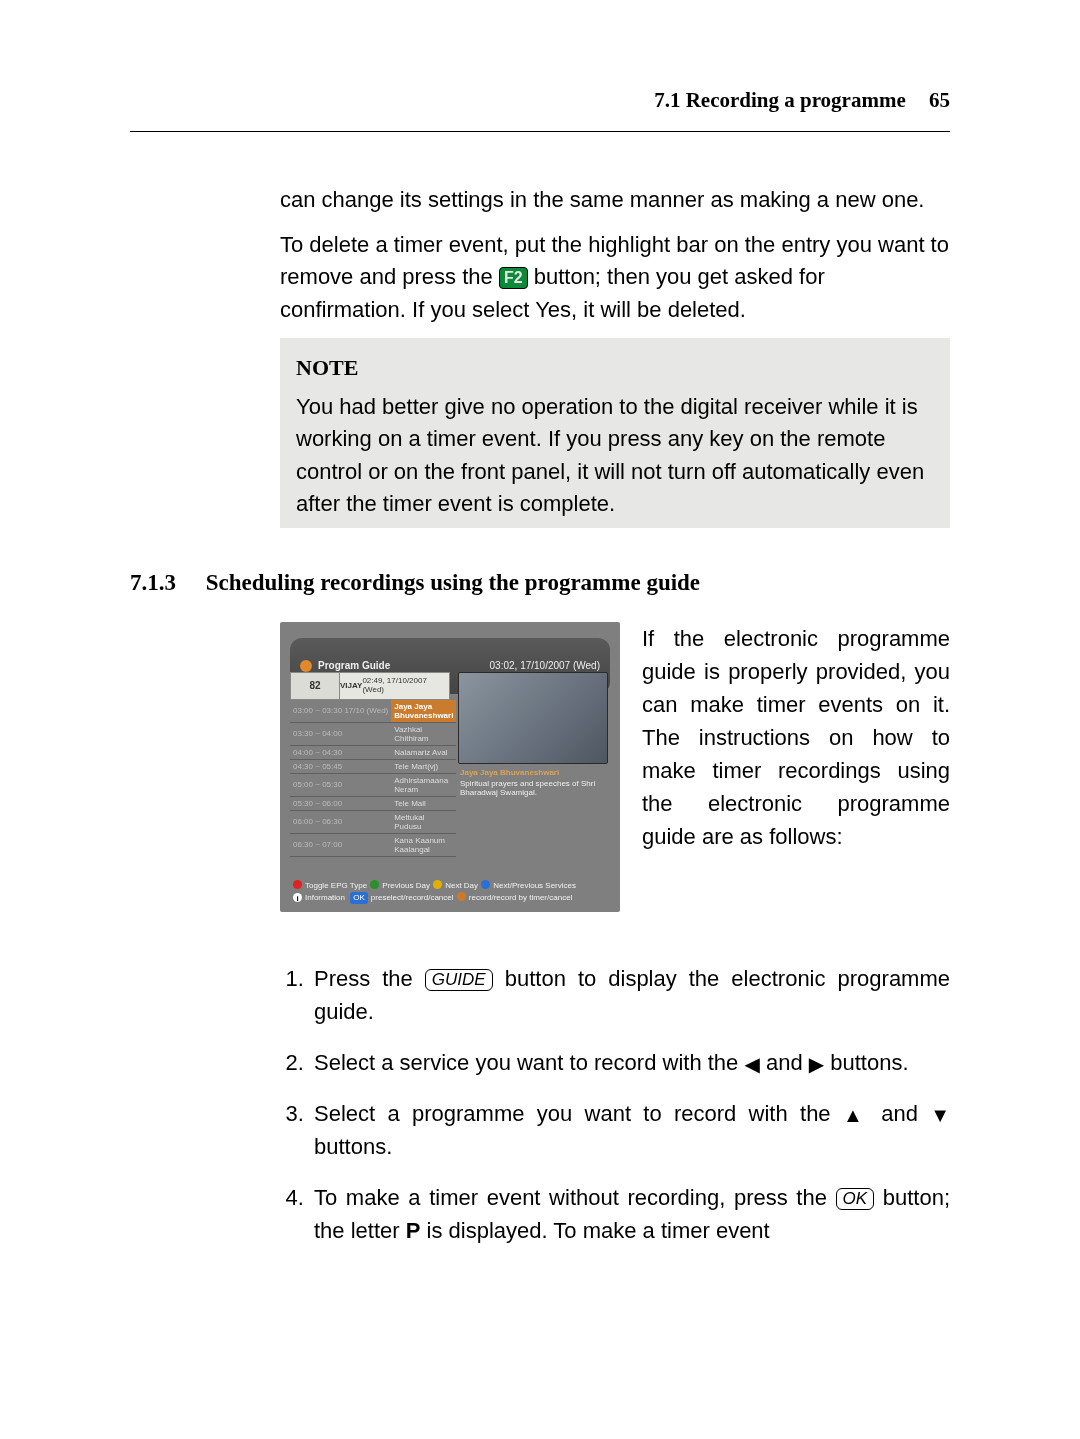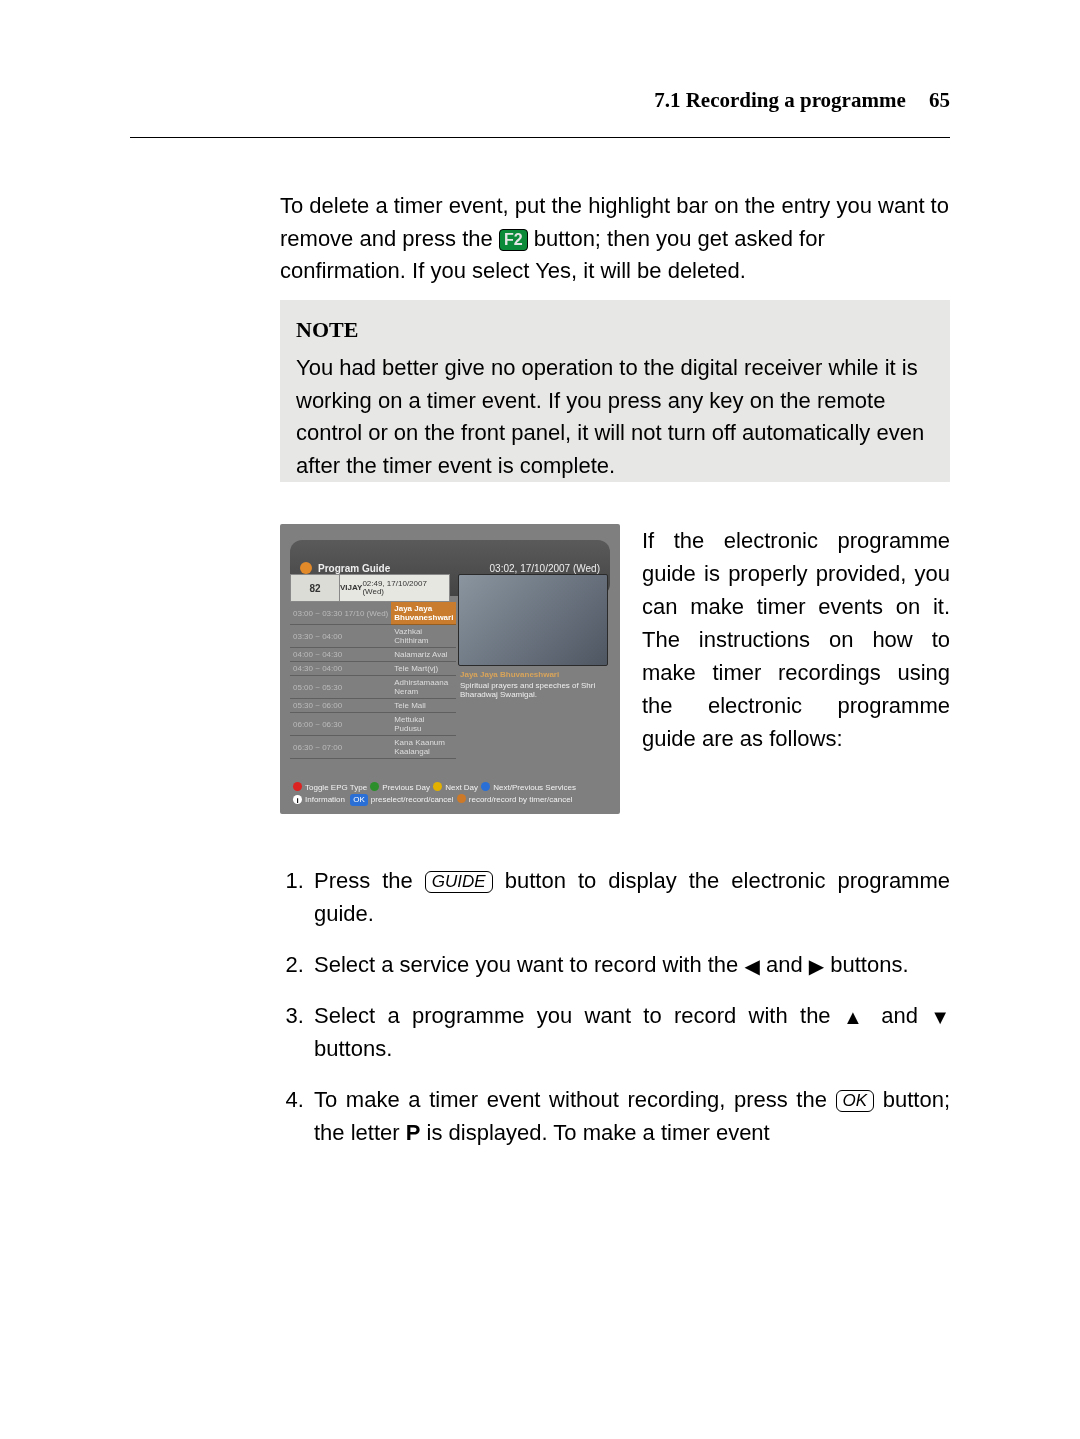--- a/index.html
+++ b/index.html
@@ -12,21 +12,21 @@
   }
   .page{
     position:absolute;
     left:130px;
     top:88px;
     width:820px;
   }
   
   .runhead{
     border-bottom:1px solid #000;
-    padding-bottom:24px;
+    padding-bottom:18px;
     text-align:right;
     font-family:"Palatino Linotype","Book Antiqua",Georgia,serif;
     font-size:21px;
     font-weight:700;
   }
   .runhead .pnum{font-weight:700;margin-left:18px;}
   .body{
     margin-left:150px;
     margin-top:52px;
     font-size:22px;
@@ -53,21 +53,21 @@
     padding:0 4px;
     font-size:16px;
     line-height:20px;
     font-weight:700;
     vertical-align:1px;
   }
   .opt{font-family:Helvetica,Arial,sans-serif;}
   
   .notebox{
     background:#e7e7e5;
-    padding:14px 16px 0 16px;
+    padding:14px 16px 7px 16px;
     margin-top:10px;
     margin-bottom:42px;
     font-size:22px;
     line-height:1.48;
   }
   .notebox .ntitle{
     font-family:"Palatino Linotype","Book Antiqua",Georgia,serif;
     font-weight:700;
     font-size:22px;
     margin-bottom:6px;
@@ -163,33 +163,38 @@
 <body>
 
 <div class="page">
 
   <div class="runhead">
     <span>7.1 Recording a programme</span>
     <span class="pnum">65</span>
   </div>
 
   <div class="body">
+    <p>can change its settings in the same manner as making a new one.</p>
     <p>
       <span>To delete a timer event, put the highlight bar on the entry you want to remove and press the </span>
       <span class="key-green">F2</span>
       <span> button; then you get asked for conﬁrmation. If you select </span>
       <span class="opt">Yes</span><span>, it will be deleted.</span>
     </p>
 
     <div class="notebox">
       <div class="ntitle">NOTE</div>
       <div>You had better give no operation to the digital receiver while it is working on a timer event. If you press any key on the remote control or on the front panel, it will not turn off automatically even after the timer event is complete.</div>
     </div>
   </div>
 
+  <div class="subsec">
+    <span class="num">7.1.3</span>
+    <span>Scheduling recordings using the programme guide</span>
+  </div>
 
   <div class="figwrap">
     <div class="epg">
       <div class="bar">
         <span class="dot"></span>
         <span>Program Guide</span>
         <span class="clock">03:02, 17/10/2007 (Wed)</span>
       </div>
       <div class="panel">
         <div class="chan">
@@ -207,21 +212,21 @@
               </tr>
               <tr>
                 <td class="t">03:30 ~ 04:00</td>
                 <td class="n">Vazhkai Chithiram</td>
               </tr>
               <tr>
                 <td class="t">04:00 ~ 04:30</td>
                 <td class="n">Nalamariz Aval</td>
               </tr>
               <tr>
-                <td class="t">04:30 ~ 04:00</td>
+                <td class="t">04:30 ~ 05:45</td>
                 <td class="n">Tele Mart(vj)</td>
               </tr>
               <tr>
                 <td class="t">05:00 ~ 05:30</td>
                 <td class="n">Adhirstamaana Neram</td>
               </tr>
               <tr>
                 <td class="t">05:30 ~ 06:00</td>
                 <td class="n">Tele Mall</td>
               </tr>

